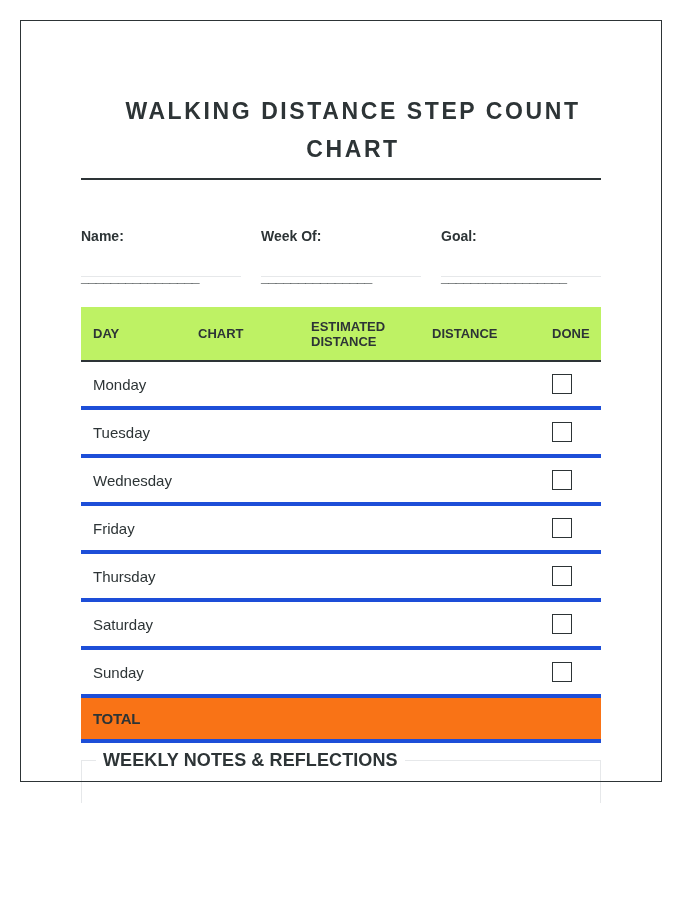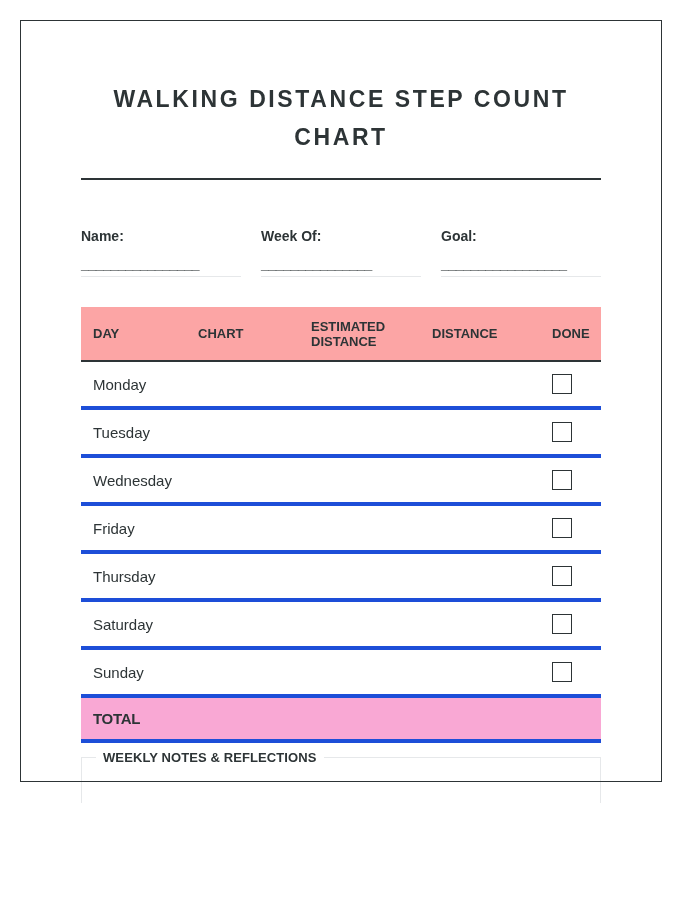--- a/index.html
+++ b/index.html
@@ -28,21 +28,21 @@
       position: absolute;
       left: 81px;
       top: 80px;
       width: 520px;
       text-align: center;
       font-size: 23px;
       font-weight: bold;
       letter-spacing: 2.6px;
       line-height: 38px;
       color: #2d3436;
-      margin: 0;
+      margin: 12px;
     }
     .title-rule {
       position: absolute;
       left: 81px;
       top: 178px;
       width: 520px;
       height: 2px;
       background: #2d3436;
     }
     .fields {
@@ -64,57 +64,57 @@
       position: absolute;
       left: 0;
       top: 0;
       font-size: 14px;
       color: #2d3436;
       line-height: 17px;
     }
     .field-line {
       position: absolute;
       left: 0;
-      top: 28px;
+      top: 41px;
       font-size: 14px;
       color: #2d3436;
       line-height: 17px;
       white-space: pre;
       letter-spacing: -0.4px;
     }
     table.log {
       position: absolute;
       left: 81px;
       top: 307px;
       width: 520px;
       border-collapse: collapse;
       table-layout: fixed;
     }
     table.log th {
-      background: #fca5a5;
+      background: #bef264;
       height: 53px;
       padding: 0 0 0 12px;
       text-align: left;
       font-size: 13px;
       font-weight: bold;
       color: #2d3436;
       line-height: 15px;
       border-bottom: 2px solid #2d3436;
       vertical-align: middle;
     }
     table.log td {
       height: 44px;
       padding: 0 0 0 12px;
       font-size: 15px;
       color: #2d3436;
       border-bottom: 4px solid #1d4ed8;
       vertical-align: middle;
     }
     table.log tr.total-row td {
-      background: #f9a8d4;
+      background: #f97316;
       height: 41px;
       font-weight: bold;
       font-size: 15px;
       letter-spacing: -0.3px;
     }
     .checkbox {
       display: inline-block;
       width: 18px;
       height: 18px;
       border: 1.5px solid #2d3436;
@@ -131,21 +131,21 @@
       height: 60px;
       margin: 0;
       padding: 0;
       border: 1px solid #e6e8ea;
       border-bottom: none;
       box-sizing: border-box;
     }
     .notes legend {
       margin-left: 14px;
       padding: 0 7px;
-      font-size: 13px;
+      font-size: 18px;
       font-weight: bold;
       color: #2d3436;
       letter-spacing: 0.1px;
     }
     .clip {
       position: absolute;
       left: 0;
       top: 803px;
       width: 700px;
       height: 97px;

